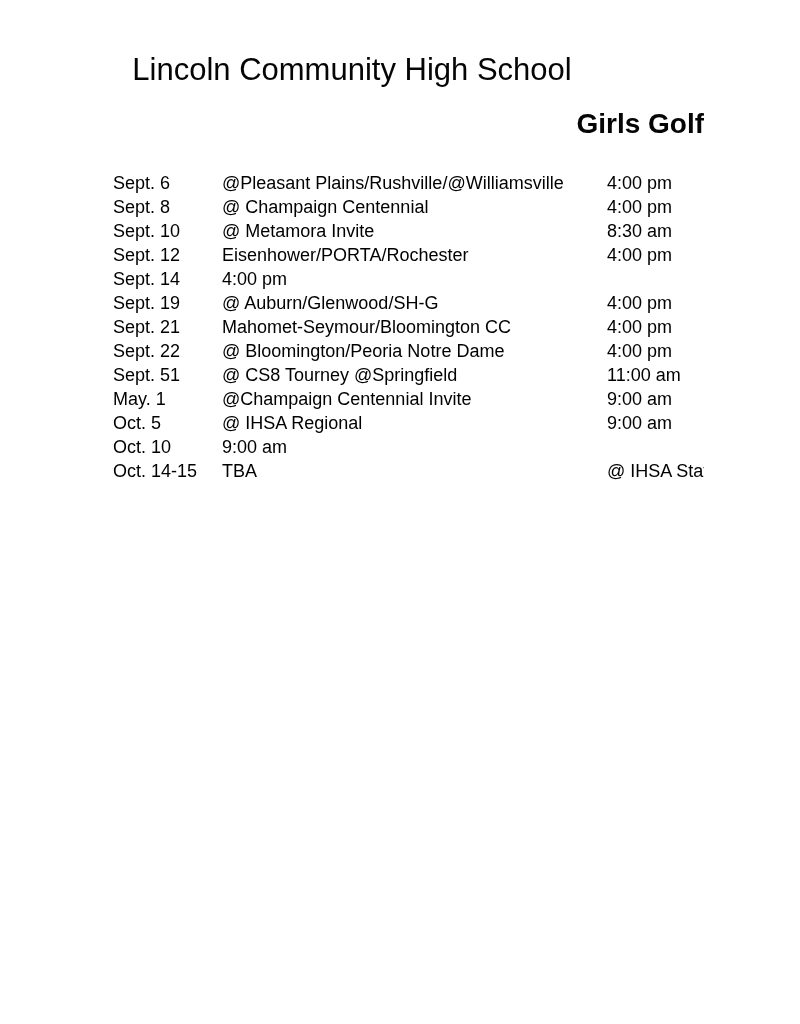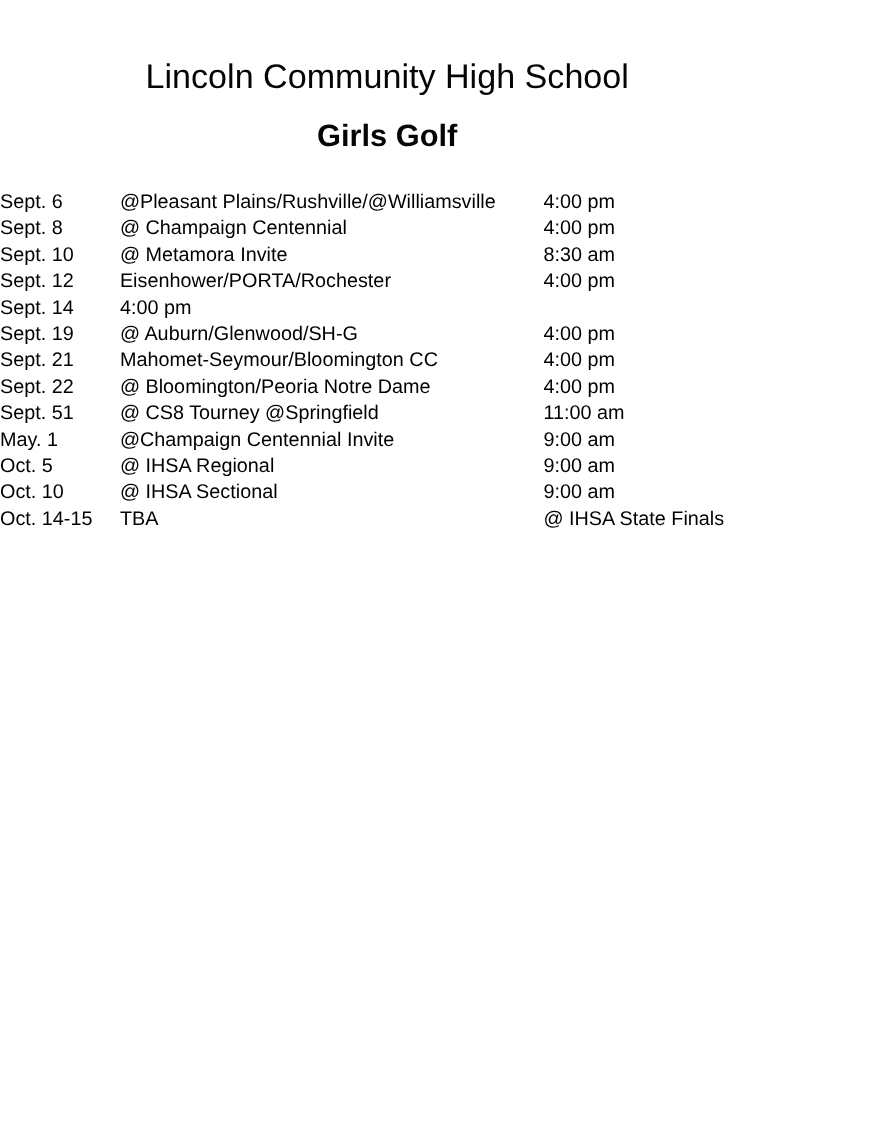--- a/index.html
+++ b/index.html
@@ -23,25 +23,26 @@
     line-height: 40px;
     font-weight: 400;
     text-align: center;
     color: #050505;
   }
   .subtitle {
     margin: 16px 0 0 0;
     font-size: 28px;
     line-height: 36px;
     font-weight: 700;
-    text-align: center;
+    text-align: right;
     color: #050505;
   }
   .schedule {
     margin-top: 29px;
+    padding-left: 113px;
     padding-right: 40px;
   }
   .row {
     display: grid;
     grid-template-columns: 109px 385px auto;
     font-size: 18px;
     line-height: 24px;
     font-weight: 400;
     white-space: nowrap;
   }
@@ -116,21 +117,20 @@
   </div>
 
   <div class="row">
     <span class="cell date">Oct. 5</span>
     <span class="cell opp">@ IHSA Regional</span>
     <span class="cell time">9:00 am</span>
   </div>
 
   <div class="row">
     <span class="cell date">Oct. 10</span>
-    <span class="cell opp">@ IHSA Sectional</span>
     <span class="cell time">9:00 am</span>
   </div>
 
   <div class="row">
     <span class="cell date">Oct. 14-15</span>
     <span class="cell time">TBA</span>
     <span class="cell opp">@ IHSA State Finals</span>
   </div>
 </div>
 </div>

